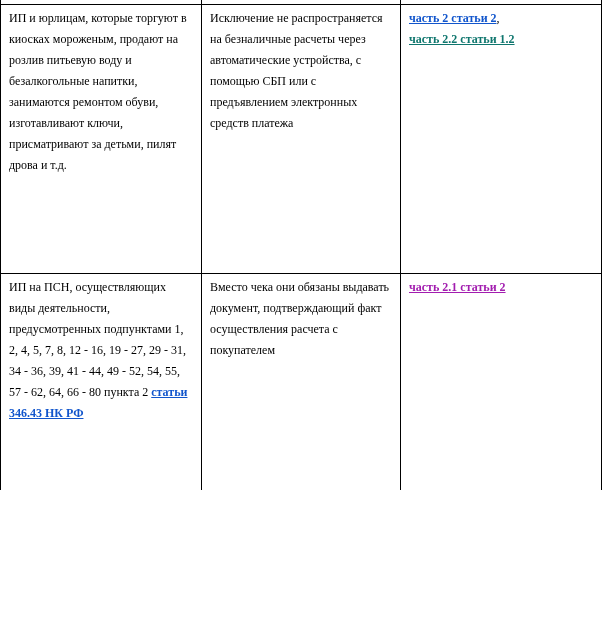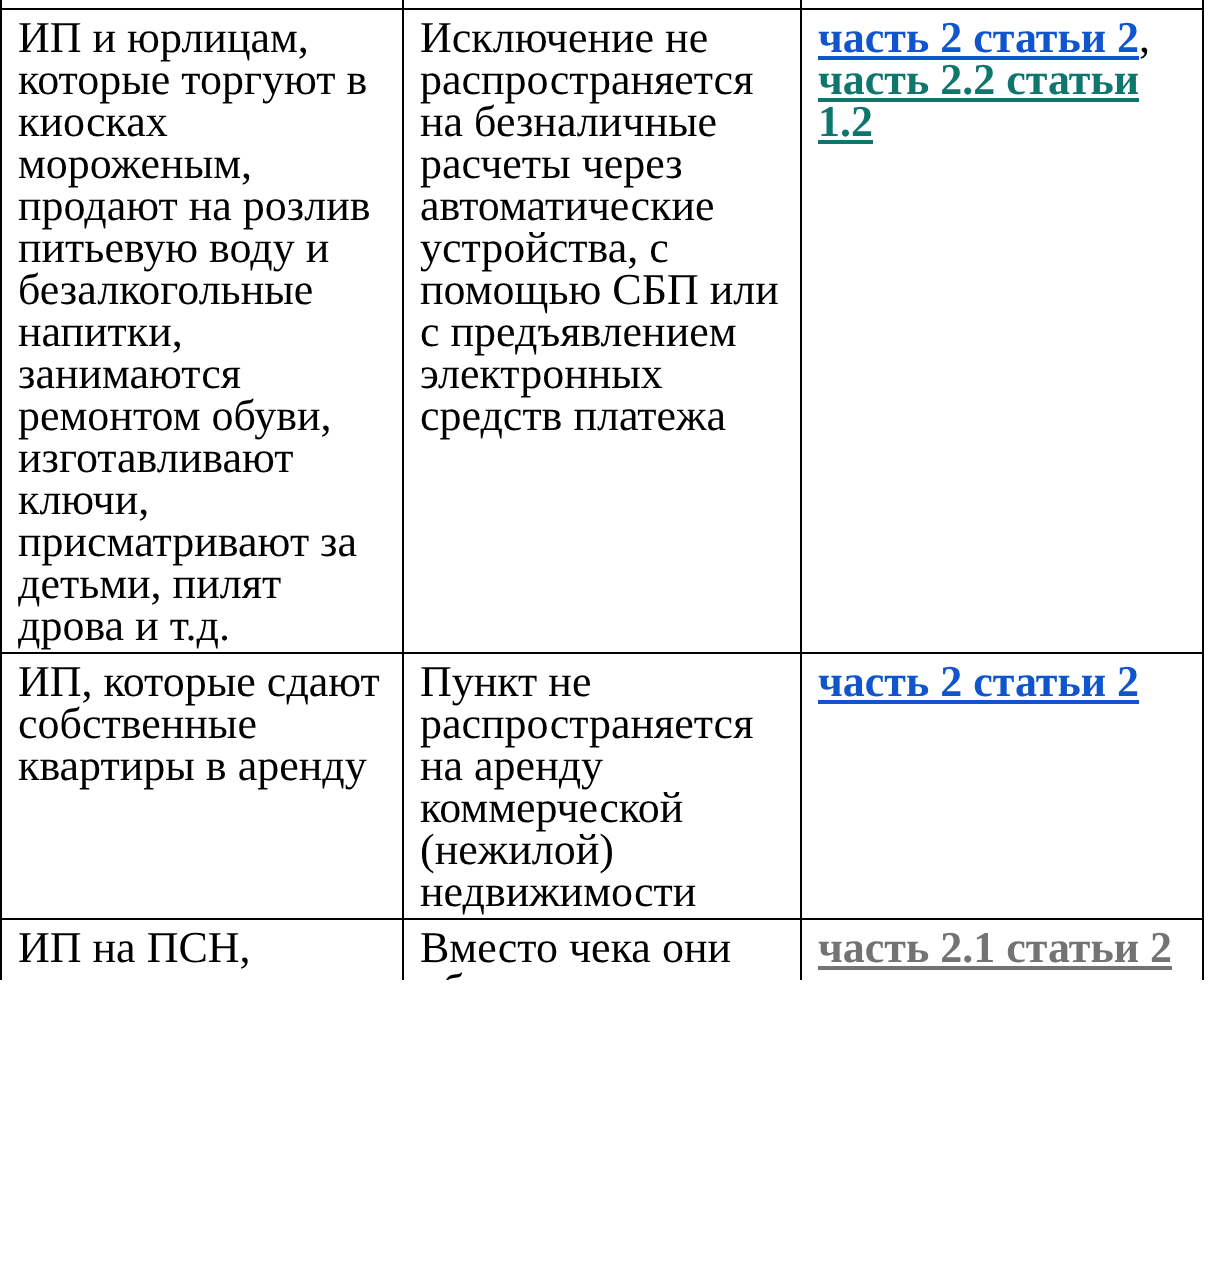--- a/index.html
+++ b/index.html
@@ -7,21 +7,21 @@
     padding: 0;
     background: #ffffff;
   }
   .viewport {
     position: relative;
     width: 604px;
     height: 490px;
     overflow: hidden;
     background: #ffffff;
     font-family: "Liberation Serif", "DejaVu Serif", serif;
-    font-size: 22px;
+    font-size: 12px;
     line-height: 21px;
     color: #000000;
   }
   table.doc-table {
     position: absolute;
     top: -9px;
     left: 0;
     width: 601px;
     border-collapse: collapse;
     table-layout: fixed;
@@ -61,28 +61,23 @@
         <td></td>
         <td></td>
       </tr>
 
       <tr>
           <td style="height: 262px;"><span>ИП и юрлицам, которые торгуют в киосках мороженым, продают на розлив питьевую воду и безалкогольные напитки, занимаются ремонтом обуви, изготавливают ключи, присматривают за детьми, пилят дрова и т.д.</span></td>
           <td style="height: 262px;"><span>Исключение не распространяется на безналичные расчеты через автоматические устройства, с помощью СБП или с предъявлением электронных средств платежа</span></td>
           <td style="height: 262px;"><a class="ref-link" href="#" style="color: rgb(17, 85, 204);">часть 2 статьи 2</a><span>,</span><br><a class="ref-link" href="#" style="color: #0f766e;">часть 2.2 статьи 1.2</a></td>
         </tr>
         <tr>
-          <td style="height: 118px;"><span>ИП, которые сдают собственные квартиры в аренду</span></td>
-          <td style="height: 118px;"><span>Пункт не распространяется на аренду коммерческой (нежилой) недвижимости</span></td>
-          <td style="height: 118px;"><a class="ref-link" href="#" style="color: rgb(17, 85, 204);">часть 2 статьи 2</a></td>
-        </tr>
-        <tr>
           <td style="height: 221px; margin-left: 19px;"><span>ИП на ПСН, осуществляющих виды деятельности, предусмотренных подпунктами 1, 2, 4, 5, 7, 8, 12 - 16, 19 - 27, 29 - 31, 34 - 36, 39, 41 - 44, 49 - 52, 54, 55, 57 - 62, 64, 66 - 80 пункта 2 </span><a class="ref-link" href="#" style="color: rgb(17, 85, 204);">статьи 346.43 НК РФ</a></td>
           <td style="height: 221px;"><span>Вместо чека они обязаны выдавать документ, подтверждающий факт осуществления расчета с покупателем</span></td>
-          <td style="height: 221px;"><a class="ref-link" href="#" style="color: #737373;">часть 2.1 статьи 2</a></td>
+          <td style="height: 221px;"><a class="ref-link" href="#" style="color: #a21caf;">часть 2.1 статьи 2</a></td>
         </tr>
         <tr class="partial-row bottom">
         <td></td>
         <td></td>
         <td></td>
       </tr>
     </tbody>
   </table>
 </div>
 

